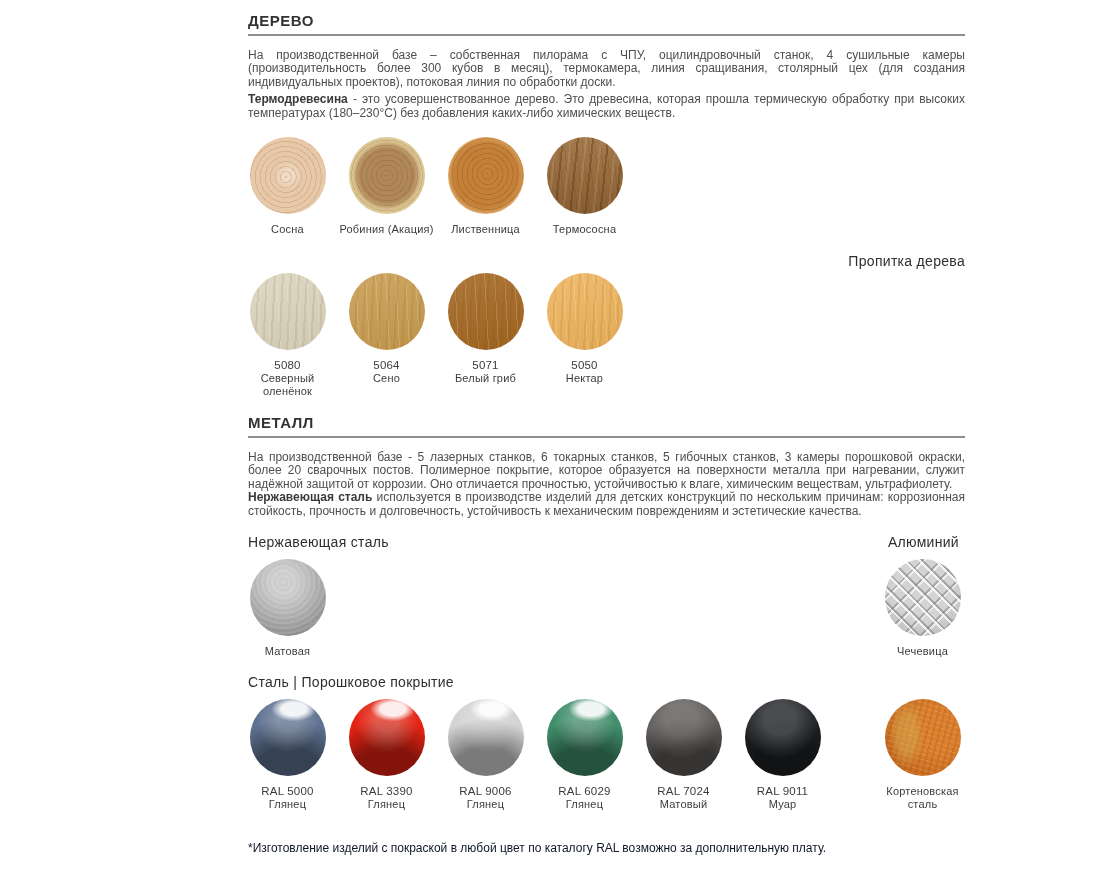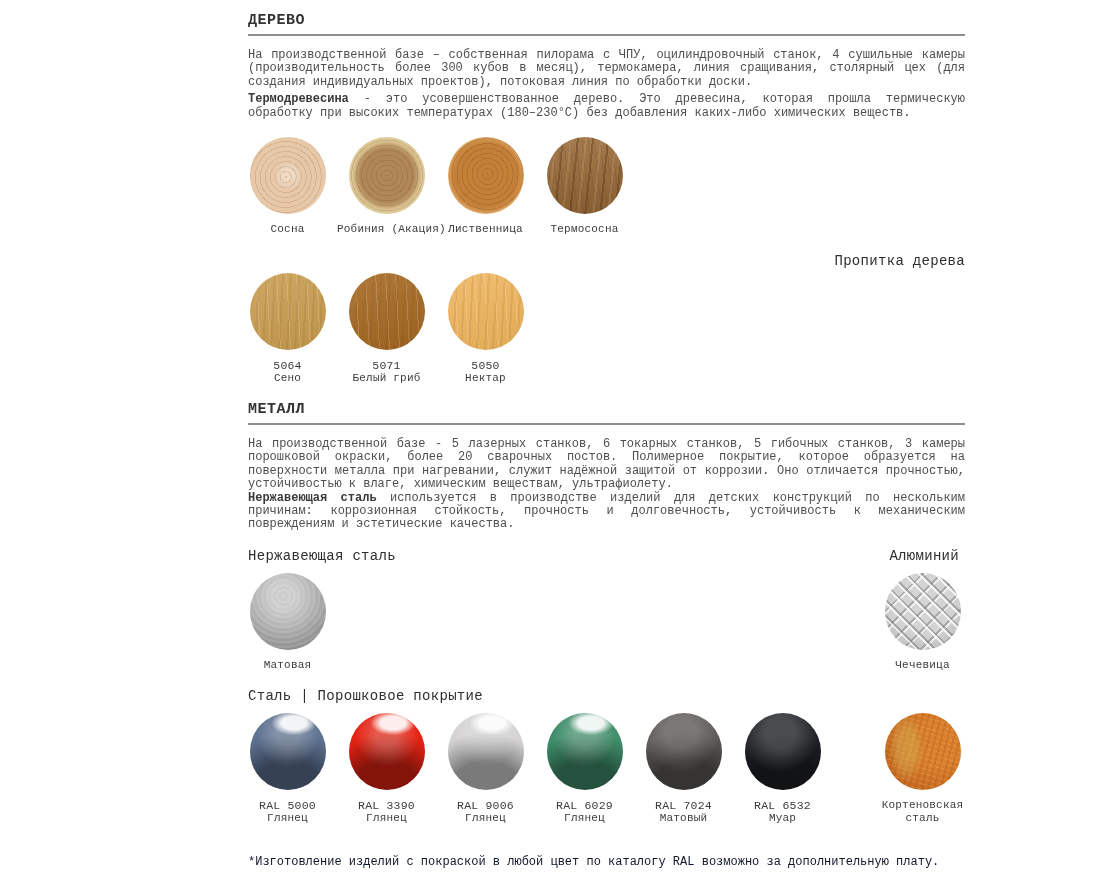--- a/index.html
+++ b/index.html
@@ -2,21 +2,21 @@
 <html lang="ru"><head>
 <meta charset="utf-8">
 <style>
   html,body{margin:0;padding:0;}
   body{background:#ffffff;}
   .page{
     position:relative;
     width:1110px;height:879px;
     background:#ffffff;
     overflow:hidden;
-    font-family:Liberation Mono, monospace;
+    font-family:Liberation Sans, sans-serif;
   }
   .content{
     position:absolute;left:248px;top:0;width:717px;
   }
   .sec-title{
     margin-top:12px;
     font-size:15px;font-weight:bold;color:#333333;letter-spacing:.5px;
   }
   .rule{height:2px;background:#8e8e8e;margin-top:5px;}
   .body-text{
@@ -161,20 +161,27 @@
       <div class="sw-cell">
         <div class="circ c-thermo" style="--sw: #9b6b38;"></div>
         <div class="cap nowrap">Термососна</div>
       </div>
     </div>
 
     <div class="subhead mt-stain-head">Пропитка дерева</div>
 
     <div class="sw-row mt-stain-row">
       <div class="sw-cell">
+        <div class="circ c-stain" style="--sw: #dcd4bd;"></div>
+        <div class="cap">
+          <div class="code">5080</div>
+          <div>Северный оленёнок</div>
+        </div>
+      </div>
+      <div class="sw-cell">
         <div class="circ c-stain" style="--sw: #c99c4e;"></div>
         <div class="cap">
           <div class="code">5064</div>
           <div>Сено</div>
         </div>
       </div>
       <div class="sw-cell">
         <div class="circ c-stain" style="--sw: #a4661f;"></div>
         <div class="cap">
           <div class="code">5071</div>
@@ -246,21 +253,21 @@
       <div class="sw-cell">
         <div class="circ c-satin" style="--sw: #5a5755;"></div>
         <div class="cap">
           <div class="code nowrap">RAL 7024</div>
           <div>Матовый</div>
         </div>
       </div>
       <div class="sw-cell">
         <div class="circ c-satin" style="--sw: #1d1f23;"></div>
         <div class="cap">
-          <div class="code nowrap">RAL 6532</div>
+          <div class="code nowrap">RAL 9011</div>
           <div>Муар</div>
         </div>
       </div>
       <div class="side-cell">
         <div class="circ c-corten" style="--sw: #cd7226;"></div>
         <div class="cap">Кортеновская сталь</div>
       </div>
     </div>
 
     <div class="footnote">*Изготовление изделий с покраской в любой цвет по каталогу RAL возможно за дополнительную плату.</div>

